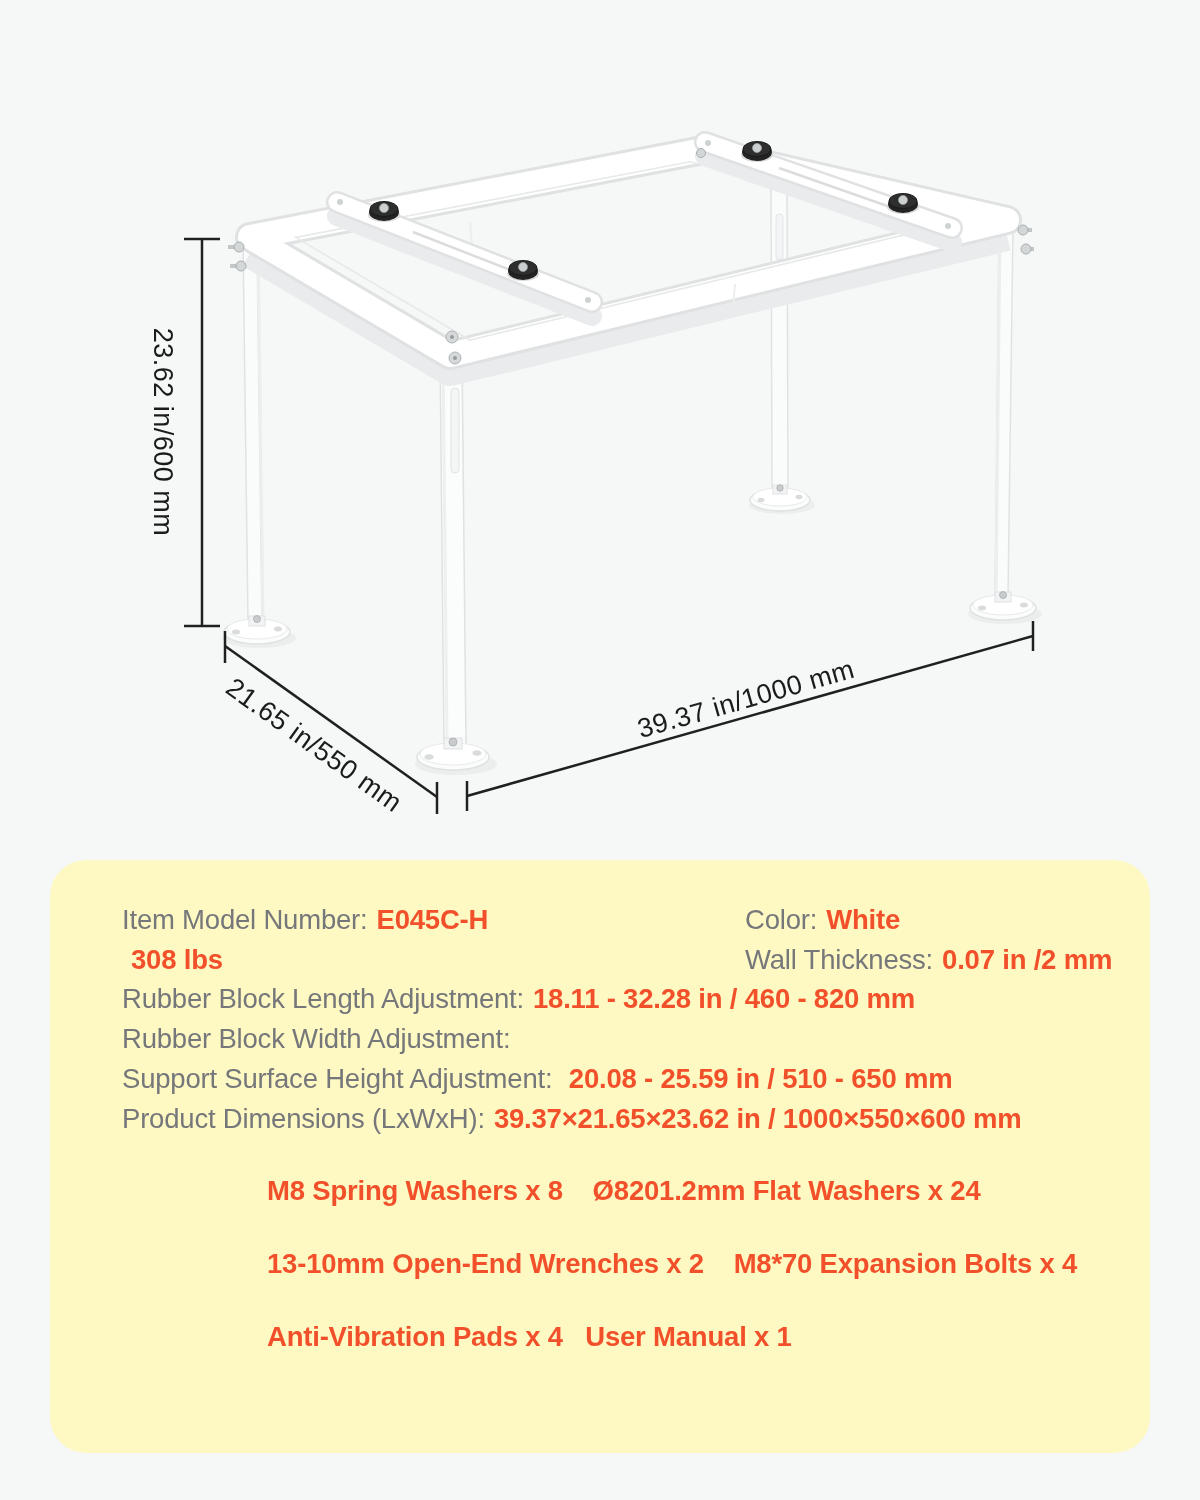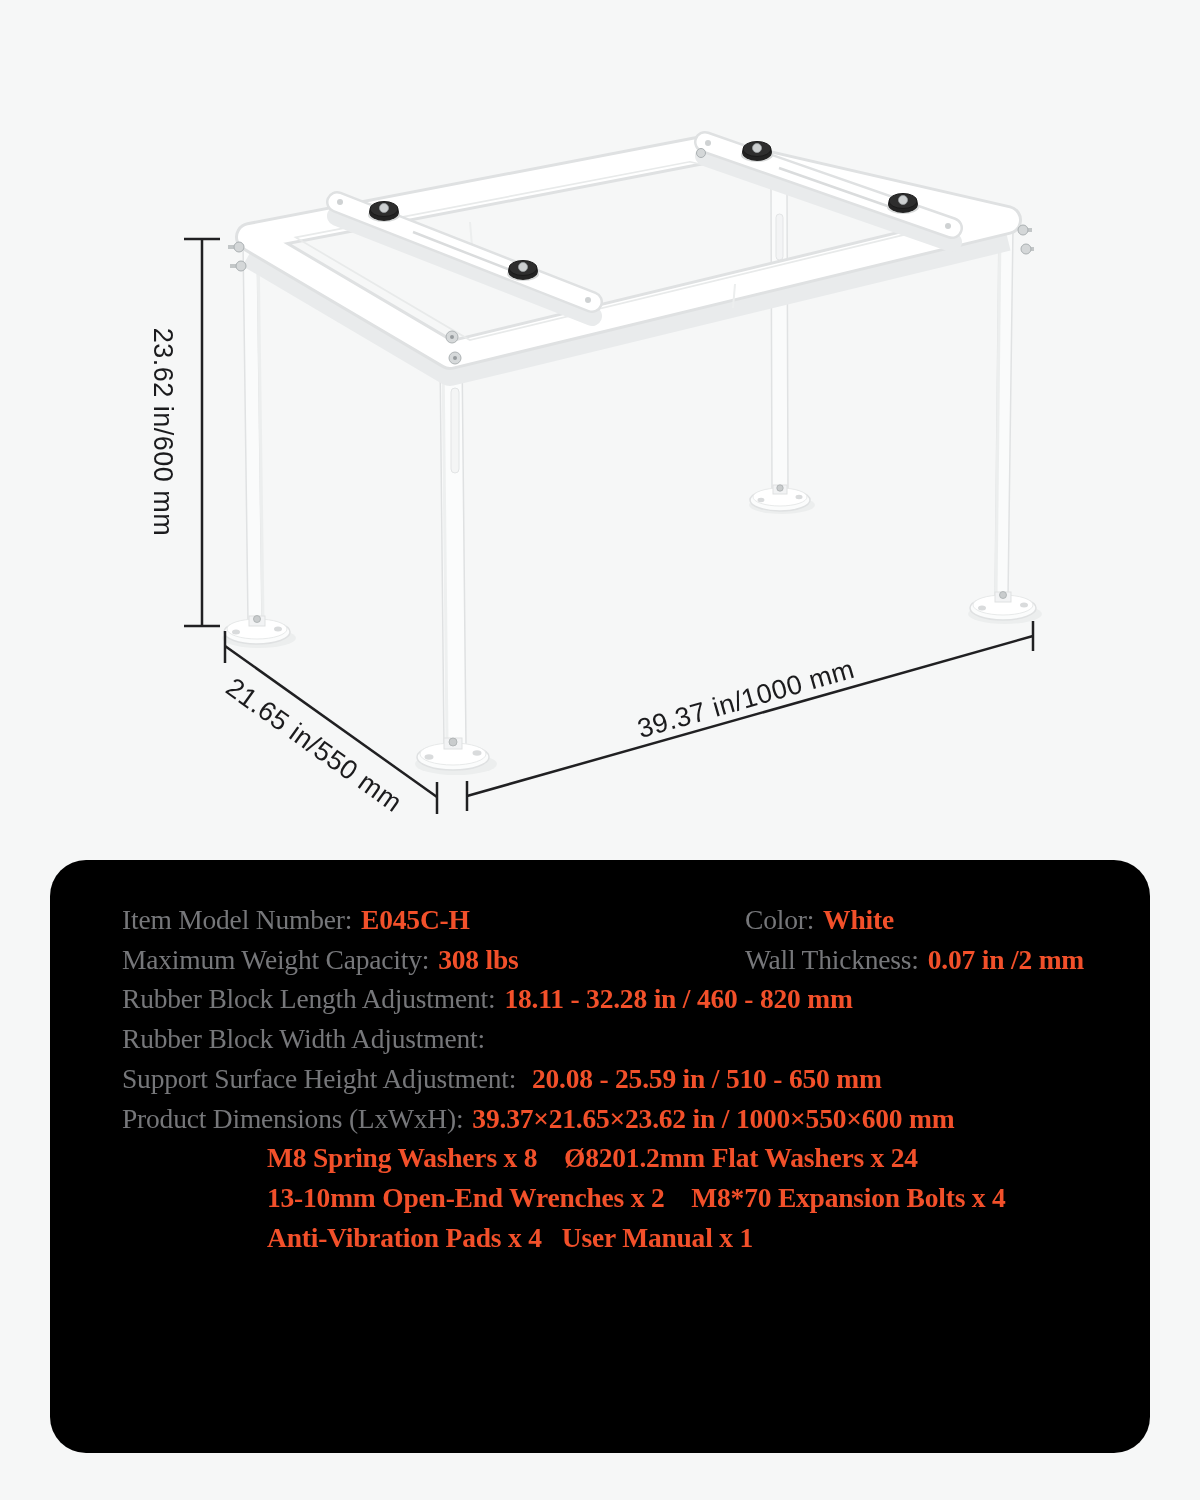--- a/index.html
+++ b/index.html
@@ -3,28 +3,28 @@
 <meta charset="utf-8">
 <style>
   html,body{margin:0;padding:0;}
   body{width:1200px;height:1500px;font-family:"Liberation Sans",sans-serif;}
   .page{position:relative;width:1200px;height:1500px;background:#f6f7f7;overflow:hidden;}
   .figure{position:absolute;left:0;top:0;width:1200px;height:860px;}
   .figure svg{display:block;width:1200px;height:860px;}
   .dim-label{font-family:"Liberation Sans",sans-serif;font-size:27px;font-weight:500;
              fill:#1b1b1d;letter-spacing:.5px;}
   .spec-panel{position:absolute;left:50px;top:860px;width:1100px;height:593px;
-              background:#000000;border-radius:36px;font-family:Liberation Serif, serif;}
+              background:#fef9c3;border-radius:36px;}
   .spec-content{position:absolute;left:72px;top:40px;right:28px;}
   .spec-line{position:relative;height:39.75px;display:flex;align-items:center;
              font-size:27.5px;letter-spacing:-0.2px;white-space:pre-wrap;}
   .lbl{color:#76777a;font-weight:400;}
   .val{color:#f2502a;font-weight:700;margin-left:9px;}
   .col2{position:absolute;left:623px;top:0;height:100%;display:flex;align-items:center;white-space:pre-wrap;}
-  .indent{padding-left:145px;}
+  .indent{padding-left:145px;margin-top:33px;}
 </style>
 </head>
 <body>
 
 <div class="page">
 
   <div class="figure">
     <svg viewBox="0 0 1200 860">
 
       <g>
@@ -183,21 +183,20 @@
         <span class="lbl">Item Model Number:</span>
         <span class="val">E045C-H</span>
         <span class="col2">
           <span class="lbl">Color:</span>
           <span class="val">White</span>
         </span>
       </div>
 
 
       <div class="spec-line">
-        <span class="lbl">Maximum Weight Capacity:</span>
         <span class="val">308 lbs</span>
         <span class="col2">
           <span class="lbl">Wall Thickness:</span>
           <span class="val">0.07 in /2 mm</span>
         </span>
       </div>
 
       <div class="spec-line">
         <span class="lbl">Rubber Block Length Adjustment:</span>
         <span class="val">18.11 - 32.28 in / 460 - 820 mm</span>

